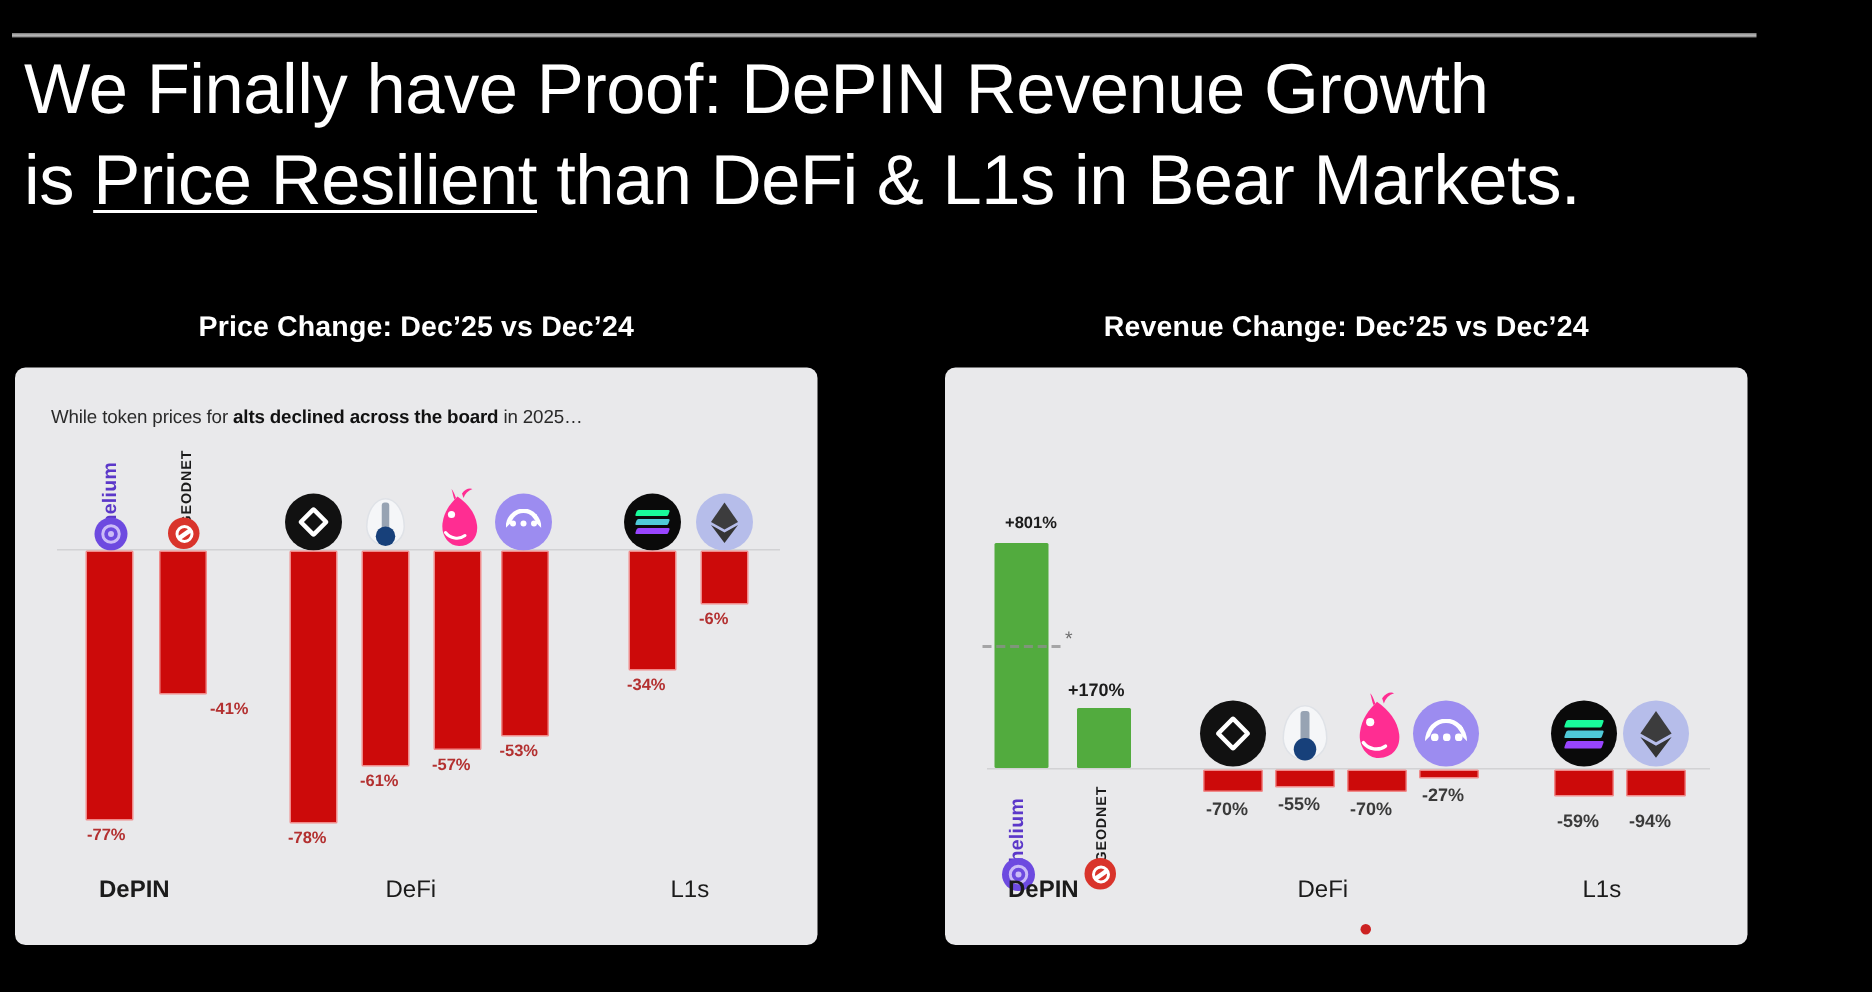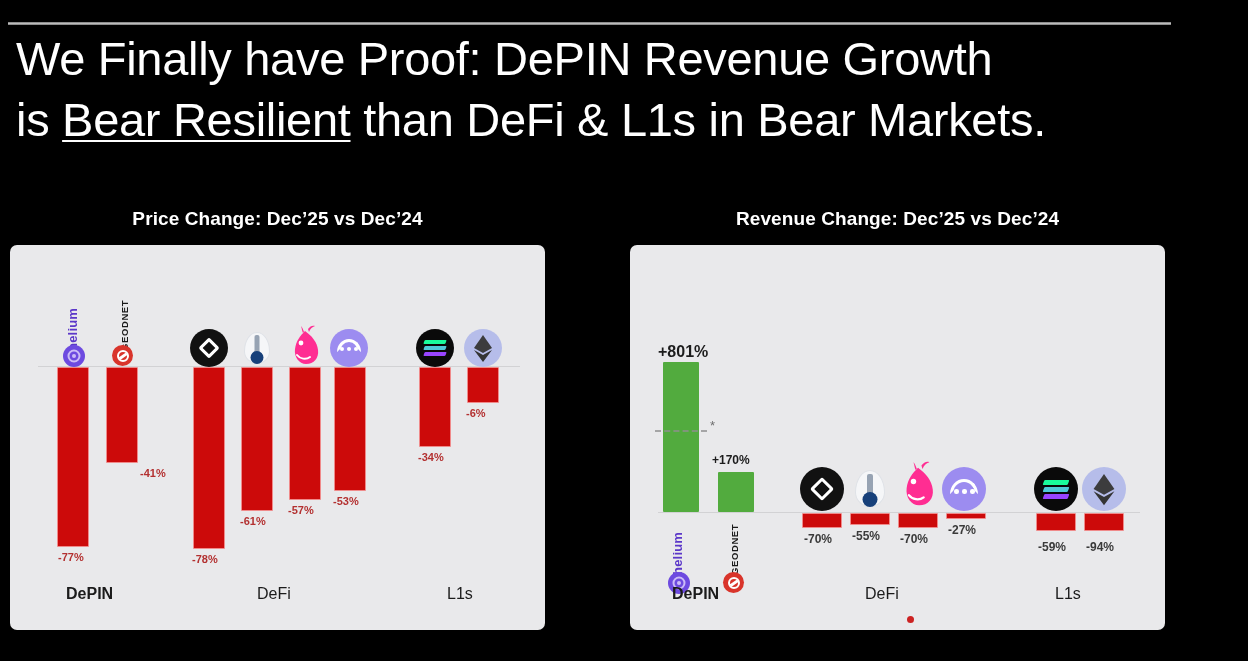--- a/index.html
+++ b/index.html
@@ -171,28 +171,31 @@
 </style>
 </head>
 <body>
 
 <div id="root">
 
   <div class="hr-top"></div>
   <div class="headline">
     <span class="line">We Finally have Proof: DePIN Revenue Growth</span>
     <span class="line">
-      <span>is </span><u>Bear Resilient</u><span> than DeFi &amp; L1s in Bear Markets.</span>
+      <span>is </span><u>Price Resilient</u><span> than DeFi &amp; L1s in Bear Markets.</span>
     </span>
   </div>
 
   <div class="panel-title" style="left:10px; top:208px; width:535px;">Price Change: Dec’25 vs Dec’24</div>
 
   <div class="panel" style="left:10px; top:245px; width:535px; height:385px;">
 
+    <div class="panel-sub">
+      <span>While token prices for </span><b>alts declined across the board</b><span> in 2025…</span>
+    </div>
 
     <div class="plot">
 
       <div class="zeroline" style="left:28px; top:121px; width:482px;"></div>
 
       <div class="vlabel helium" style="left:55px; top:48px; height:58px;">helium</div>
       <div class="icon ic-helium" style="left:53px; top:100px; width:22px; height:22px;">
         <div class="ring" style="width:13px; height:13px;"></div>
         <div class="dot" style="width:4px; height:4px;"></div>
       </div>
@@ -269,21 +272,21 @@
 
   <div class="panel-title" style="left:630px; top:208px; width:535px;">Revenue Change: Dec’25 vs Dec’24</div>
 
   <div class="panel" style="left:630px; top:245px; width:535px; height:385px;">
 
 
     <div class="plot">
 
       <div class="zeroline" style="left:28px; top:267px; width:482px;"></div>
 
-      <div class="barlabel pos" style="left:28px; top:98px; font-size:16px;">+801%</div>
+      <div class="barlabel pos" style="left:40px; top:98px; font-size:11px;">+801%</div>
       <div class="bar pos" style="left:33px; top:117px; width:36px; height:150px;"></div>
       <div class="dashline" style="left:25px; top:185px; width:52px;"></div>
       <div class="asterisk" style="left:80px; top:174px;">*</div>
       <div class="vlabel helium" style="left:40px; top:272px; height:58px;">helium</div>
       <div class="icon ic-helium" style="left:38px; top:327px; width:22px; height:22px;">
         <div class="ring" style="width:13px; height:13px;"></div>
         <div class="dot" style="width:4px; height:4px;"></div>
       </div>
 
       <div class="barlabel pos" style="left:82px; top:208px; font-size:12px;">+170%</div>

